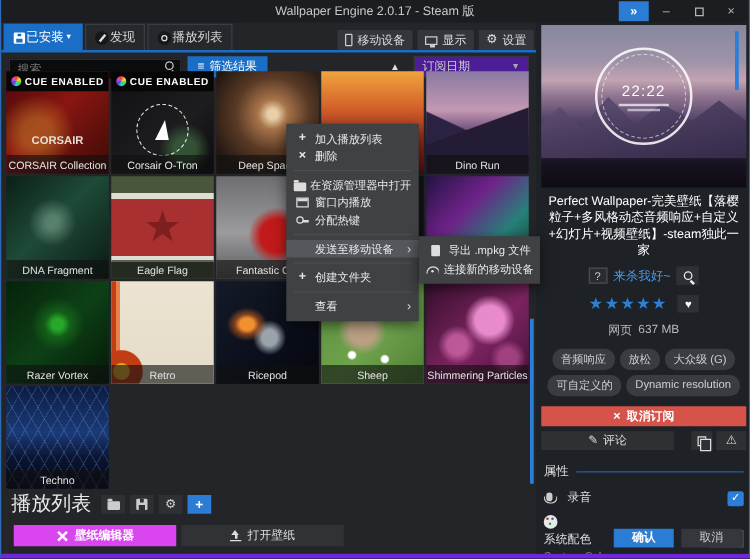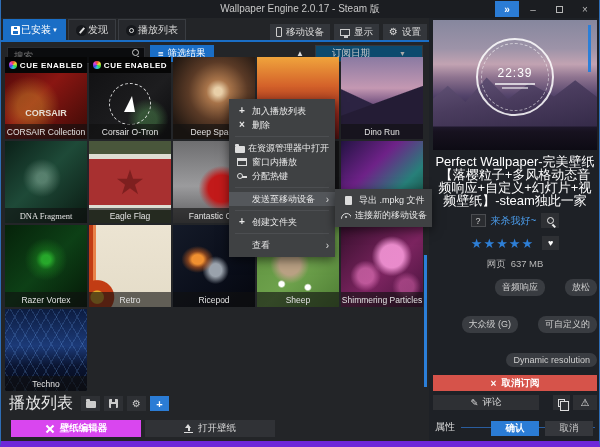--- a/index.html
+++ b/index.html
@@ -1,17 +1,17 @@
 <!DOCTYPE html>
 <html><head>
 <meta charset="utf-8">
 <style>
   *{margin:0;padding:0;box-sizing:border-box}
   html,body{width:600px;height:447px;background:#111;font-family:"Liberation Sans","DejaVu Sans",sans-serif}
-  #window{position:relative;width:600px;height:447px;background:#232528;border-left:1px solid #2e6db5;border-right:1px solid #2e6db5;border-bottom:6px solid #6d28d9;overflow:hidden;color:#ccc}
+  #window{position:relative;width:600px;height:447px;background:#232528;border-left:1px solid #2e6db5;border-right:1px solid #2e6db5;border-bottom:4px solid #6d28d9;overflow:hidden;color:#ccc}
   
   .titlebar{position:absolute;top:0;left:0;right:0;height:18px;background:#1b1d21;display:flex;align-items:center}
   .titlebar .apptitle{position:absolute;left:0;right:0;text-align:center;font-size:10px;color:#c8c8c8}
   .wincontrols{position:absolute;right:2px;top:1px;display:flex;align-items:center;gap:2px;height:16px}
   .wbtn{width:24px;height:16px;display:flex;align-items:center;justify-content:center;font-size:10px;color:#b6b6b6}
   .wbtn.blue{background:#2b7cd5;color:#fff;font-weight:bold}
   .maxbox{width:7px;height:7px;border:1px solid #b6b6b6}
   
   .tabrow{position:absolute;top:20px;left:2px;width:424px;height:20px;display:flex;align-items:flex-end}
   .tab{display:flex;align-items:center;gap:1px;font-size:10px;padding:3px 7px;margin-right:2px;background:#26282c;border:1px solid #3a3d42;border-bottom:none;color:#d6d6d6}
@@ -19,21 +19,21 @@
   .tbtn{display:flex;align-items:center;gap:4px;font-size:9.5px;background:#33363b;color:#ddd;padding:2px 6px;margin-left:4px;height:16px}
   .spacer{flex:1}
   .tabline{position:absolute;top:40px;left:0;width:428px;height:2px;background:#1a6ec6}
   
   .filterrow{position:absolute;top:45px;left:6px;width:416px;height:17px;display:flex;align-items:flex-end;gap:5px}
   .searchbox{position:relative;width:138px;height:17px}
   .searchbox input{width:100%;height:100%;background:#0b0c0e;border:1px solid #2a2c30;color:#bbb;font-size:9.5px;padding:0 18px 0 6px;outline:none}
   .searchbox .i-mag{position:absolute;right:6px;top:4px;color:#ccc}
   .fbtn{display:flex;align-items:center;gap:4px;height:17px;padding:0 8px;background:#1a6ec6;color:#fff;font-size:9.5px}
   .sortup{width:20px;height:17px;display:flex;align-items:center;justify-content:center;font-size:8px;color:#ddd}
-  .dropdown{width:108px;height:17px;background:#0c4a6e;border:1px solid #35383d;display:flex;align-items:center;font-size:9.5px;color:#ccc;padding:0 16px;gap:4px}
+  .dropdown{width:92px;height:17px;background:#4c1d95;border:1px solid #35383d;display:flex;align-items:center;font-size:9.5px;color:#ccc;padding:0 6px;gap:4px}
   .dropdown .car{margin-left:auto;font-size:7px;color:#aaa}
   
   #grid{position:absolute;top:57px;left:4px;width:420px;display:flex;flex-wrap:wrap;gap:2px}
   .tile{position:relative;width:82px;height:82px;overflow:hidden;background:#333}
   .tlabel{position:absolute;bottom:0;left:0;right:0;height:15px;background:rgba(16,16,16,.62);color:#e2e2e2;font-size:8.5px;display:flex;align-items:center;justify-content:center;white-space:nowrap;overflow:hidden}
   .banner{position:absolute;top:0;left:0;right:0;height:16px;background:#060606;color:#fff;font-size:8px;font-weight:bold;letter-spacing:.5px;display:flex;align-items:center;justify-content:center;gap:3px}
   .bcirc{width:8px;height:8px;border-radius:50%;background:conic-gradient(#e43,#ed3,#3d4,#3cd,#44d,#d4d,#e43)}
   .ring{position:absolute;top:26px;left:50%;width:42px;height:42px;margin-left:-21px;border:1px dashed rgba(255,255,255,.85);border-radius:50%}
   .ring::after{content:"";position:absolute;left:14px;top:12px;width:0;height:0;border-left:8px solid transparent;border-right:3px solid transparent;border-bottom:16px solid #fff}
   .emblem{position:absolute;left:0;right:0;text-align:center;transform:translateY(-50%);font-weight:bold;line-height:1}
@@ -60,30 +60,30 @@
   
   .rpanel{position:absolute;left:428px;top:18px;width:172px;bottom:0;background:#1e2126}
   .preview{position:relative;margin:2px 4px 0 4px;height:130px;overflow:hidden;background:linear-gradient(180deg,#86879e 0%,#9d93a8 22%,#c2a3b2 34%,#8f7490 44%,#54446b 58%,#2e2547 72%,#17121f 86%,#0d0b14 100%)}
   .mountains{position:absolute;left:-4%;width:108%;top:40%;height:42%;background:linear-gradient(170deg,#6a5a7e 0%,#4a3c5e 50%,#342a48 100%);clip-path:polygon(0 60%,12% 25%,22% 55%,34% 10%,46% 50%,58% 20%,72% 45%,84% 15%,100% 55%,100% 100%,0 100%)}
   .clockface{position:absolute;left:50%;top:44%;transform:translate(-50%,-50%);width:78px;height:78px;border:2px solid rgba(255,255,255,.85);border-radius:50%;display:flex;flex-direction:column;align-items:center;justify-content:center}
   .clockface::before{content:"";position:absolute;inset:3px;border:1px dashed rgba(255,255,255,.55);border-radius:50%}
   .ctime{font-size:12px;color:#fff;letter-spacing:1px}
   .cbar1{width:40px;height:2px;background:rgba(255,255,255,.7);margin-top:3px}
   .cbar2{width:26px;height:2px;background:rgba(255,255,255,.55);margin-top:2px}
   .rscroll{position:absolute;left:159px;top:7px;width:3px;height:47px;background:#2b7fd9}
-  .rtitle{padding:5px 6px 0;font-size:13px;line-height:13px;color:#fff;text-align:center}
+  .rtitle{padding:5px 6px 0;font-size:10px;line-height:13px;color:#fff;text-align:center}
   .authrow{display:flex;align-items:center;justify-content:center;gap:5px;margin-top:6px}
   .avatar{width:15px;height:13px;background:#2a2c30;border:1px solid #4a4c50;color:#ccc;font-size:9px;display:flex;align-items:center;justify-content:center}
   .authlink{color:#4a9ae8;font-size:10px}
   .sqbtn{width:18px;height:15px;background:#2e3034;display:flex;align-items:center;justify-content:center;color:#eee}
   .starrow{display:flex;align-items:center;justify-content:center;margin-top:6px;gap:2px}
   .star{color:#2e7fd6;font-size:13px;letter-spacing:1px}
   .heartbtn{width:17px;height:14px;background:#2e3034;color:#fff;font-size:9px;display:flex;align-items:center;justify-content:center;margin-left:6px}
   .sizerow{display:flex;justify-content:center;gap:5px;margin-top:6px;font-size:9.5px;color:#b8b8b8}
-  .tagwrap{display:flex;flex-wrap:wrap;justify-content:flex-end;gap:20px;margin:8px 4px 0}
+  .tagwrap{display:flex;flex-wrap:wrap;justify-content:center;gap:4px;margin:8px 4px 0}
   .pill{background:#393c41;color:#cfcfcf;font-size:9px;padding:2px 7px;border-radius:8px;white-space:nowrap}
   .unsub{margin:8px 4px 0;height:16px;background:#d6534a;color:#fff;font-size:9.5px;font-weight:bold;display:flex;align-items:center;justify-content:center;gap:5px}
   .unsub .x{font-size:10px}
   .commentrow{display:flex;margin:4px 4px 0;gap:3px;align-items:center}
   .combtn{width:106px;height:15px;background:#2e3034;color:#ddd;font-size:9.5px;display:flex;align-items:center;justify-content:center;gap:4px}
   .smbtn{height:15px;background:#2e3034;color:#ddd;display:flex;align-items:center;justify-content:center}
   .prophead{display:flex;align-items:center;gap:6px;margin:10px 6px 0}
   .prophead .plabel{font-size:10px;color:#ddd;white-space:nowrap}
   .prophead .pline{flex:1;height:1px;background:#2a5d9e}
   .proprow{display:flex;align-items:center;margin:8px 6px 0}
@@ -229,21 +229,21 @@
         <div class="ring"></div>
         <div class="tlabel">Corsair O-Tron</div>
       </div>
       <div class="tile" style="background: radial-gradient(circle at 55% 42%, rgb(232, 207, 168) 0px, rgb(232, 207, 168) 6%, rgb(168, 116, 74) 18%, rgb(90, 58, 38) 45%, rgb(34, 24, 18) 80%);">
         <div class="tlabel">Deep Space</div>
       </div>
       <div class="tile" style="background: linear-gradient(rgb(240, 164, 60) 0%, rgb(212, 98, 42) 35%, rgb(147, 38, 28) 70%, rgb(74, 15, 15) 100%);"></div>
       <div class="tile" style="background: linear-gradient(160deg, transparent 52%, rgb(36, 28, 53) 53%), linear-gradient(205deg, transparent 58%, rgb(44, 35, 66) 59%), linear-gradient(rgb(138, 122, 162) 0%, rgb(196, 152, 178) 38%, rgb(124, 90, 134) 55%, rgb(60, 46, 86) 75%, rgb(22, 17, 32) 100%);">
         <div class="tlabel">Dino Run</div>
       </div>
-      <div class="tile" style="background: radial-gradient(circle at 45% 45%, rgba(220, 255, 235, 0.3) 0px, rgba(220, 255, 235, 0.3) 8%, transparent 30%), linear-gradient(135deg, rgb(11, 32, 24) 0%, rgb(30, 74, 56) 45%, rgb(10, 26, 18) 100%); font-family: Liberation Serif, serif;">
+      <div class="tile" style="background: radial-gradient(circle at 45% 45%, rgba(220, 255, 235, 0.3) 0px, rgba(220, 255, 235, 0.3) 8%, transparent 30%), linear-gradient(135deg, rgb(11, 32, 24) 0%, rgb(30, 74, 56) 45%, rgb(10, 26, 18) 100%);">
         <div class="tlabel">DNA Fragment</div>
       </div>
       <div class="tile" style="background: linear-gradient(rgb(73, 86, 59) 0%, rgb(73, 86, 59) 16%, rgb(221, 221, 210) 16%, rgb(221, 221, 210) 22%, rgb(168, 48, 48) 22%, rgb(168, 48, 48) 78%, rgb(221, 221, 210) 78%, rgb(221, 221, 210) 84%, rgb(73, 86, 59) 84%, rgb(73, 86, 59) 100%);">
         <span class="emblem" style="color: rgb(126, 31, 31); font-size: 34px; top: 50%;">★</span>
         <div class="tlabel">Eagle Flag</div>
       </div>
       <div class="tile" style="background: radial-gradient(at 60% 58%, rgb(194, 26, 26) 0px, rgb(194, 26, 26) 20%, rgba(120, 20, 20, 0) 34%), linear-gradient(rgb(110, 110, 112) 0%, rgb(155, 155, 157) 55%, rgb(90, 90, 92) 100%);">
         <div class="tlabel">Fantastic Car</div>
       </div>
       <div class="tile" style="background: rgb(20, 20, 22);"></div>
@@ -295,21 +295,21 @@
     <div class="bigbtn">
       <span class="i i-upload"></span>
       <span>打开壁纸</span>
     </div>
   </div>
 
   <div class="rpanel">
     <div class="preview">
       <div class="mountains"></div>
       <div class="clockface">
-        <span class="ctime">22:39</span>
+        <span class="ctime">22:22</span>
         <span class="cbar1"></span>
         <span class="cbar2"></span>
       </div>
     </div>
     <div class="rscroll"></div>
     <div class="rtitle">Perfect Wallpaper-完美壁纸【落樱粒子+多风格动态音频响应+自定义+幻灯片+视频壁纸】-steam独此一家</div>
     <div class="authrow">
       <span class="avatar">?</span>
       <span class="authlink">来杀我好~</span>
       <span class="sqbtn">

